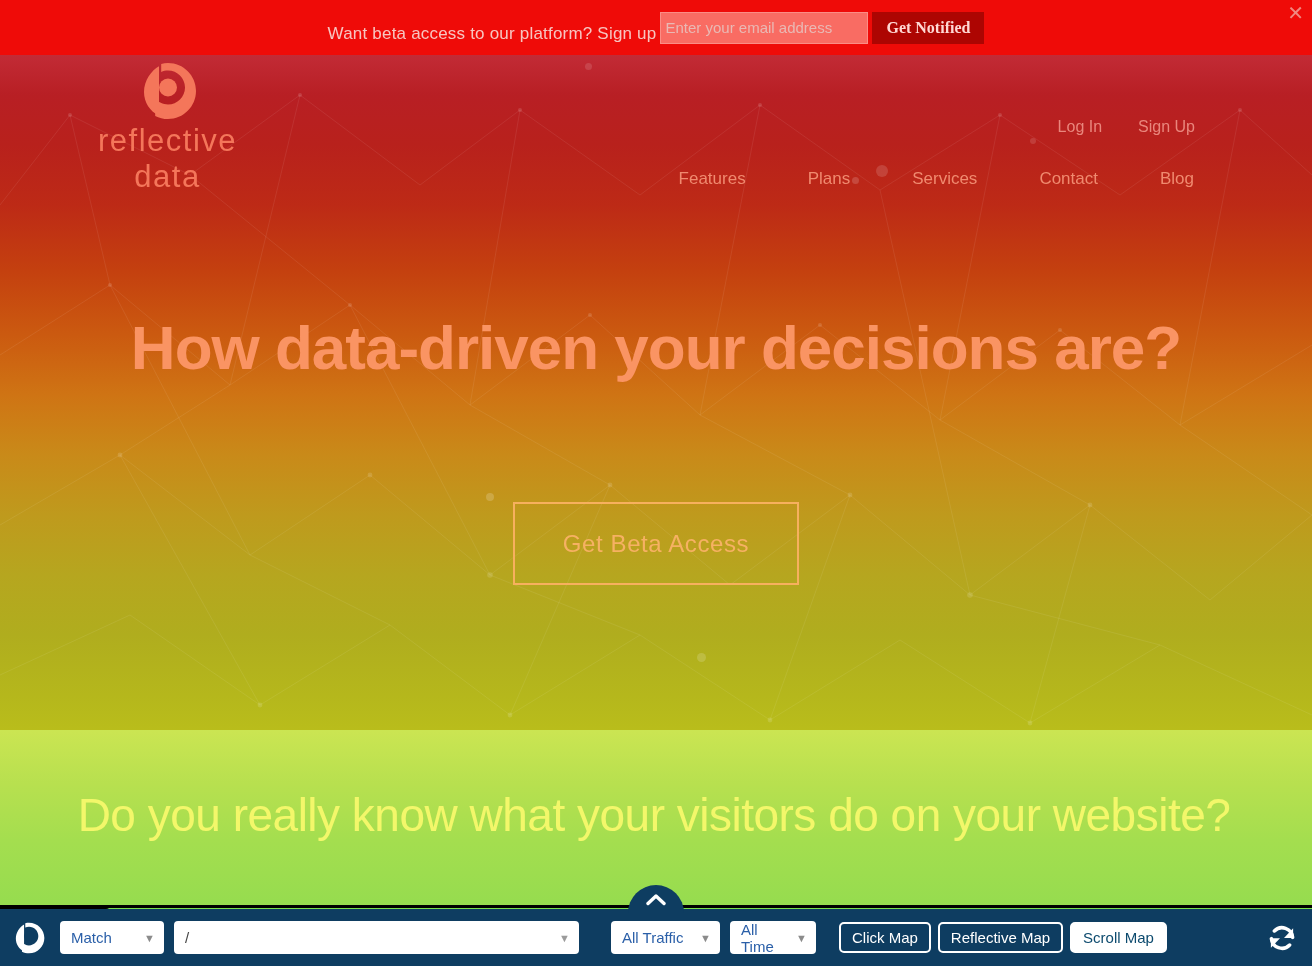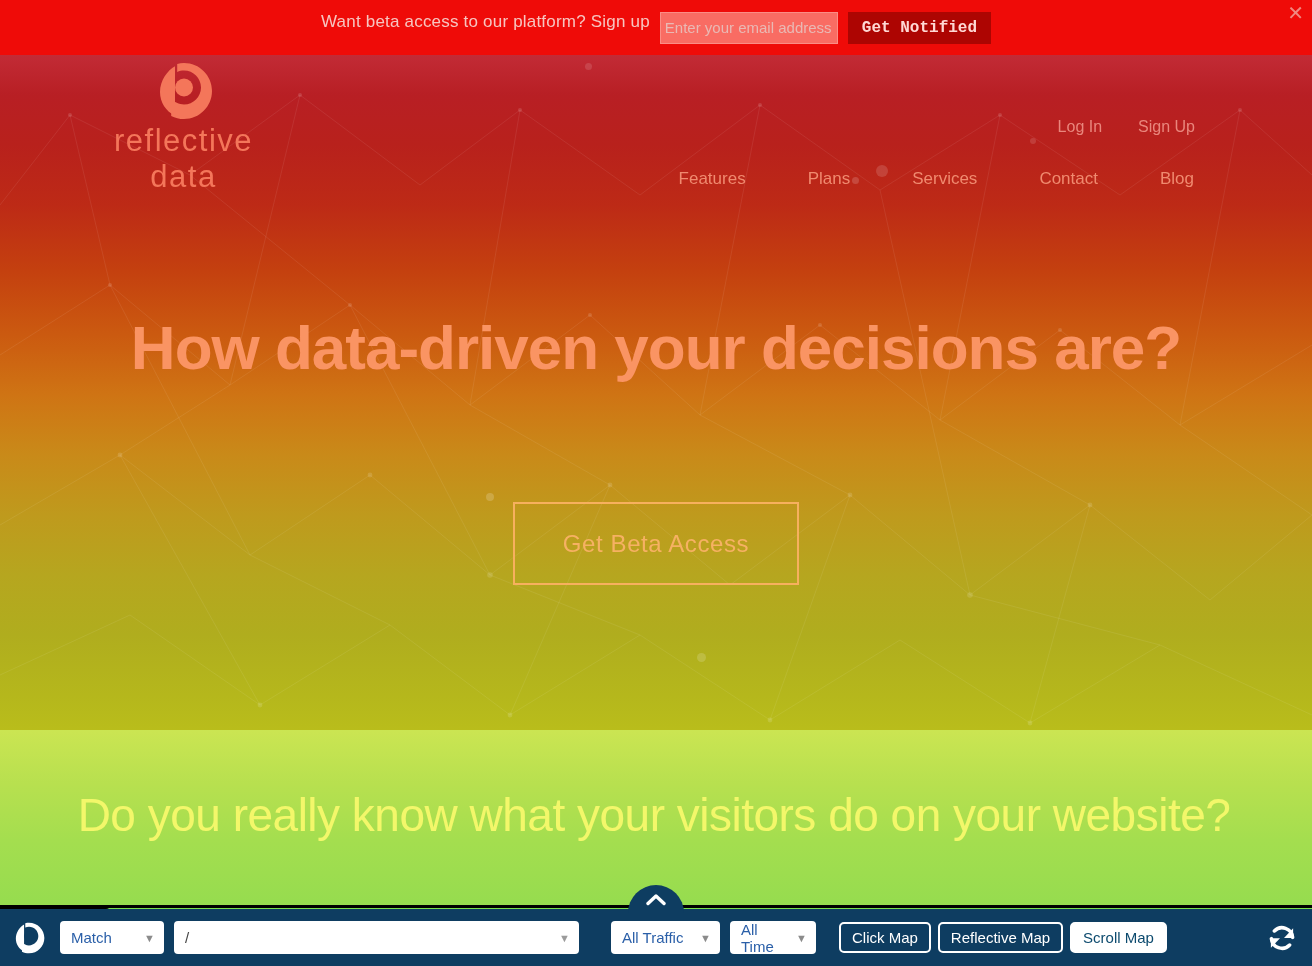--- a/index.html
+++ b/index.html
@@ -18,40 +18,40 @@
   }
 
   
   .beta-banner {
     position: absolute; left: 0; top: 0;
     width: 1312px; height: 55px;
     background: #ef0b08;
     display: flex; align-items: center; justify-content: center;
     z-index: 40;
   }
-  .beta-inner { display: flex; align-items: flex-start; gap: 10px; }
+  .beta-inner { display: flex; align-items: flex-end; gap: 4px; }
   .beta-text {
     font-size: 17px; color: #f7c5c0; font-weight: 400;
     letter-spacing: .2px; white-space: nowrap;
   }
   .beta-email {
-    width: 178px; height: 32px;
+    width: 208px; height: 32px;
     background: #f96c63;
     border: 1px solid #fb8d85;
     color: #404040;
     font-size: 15px; font-family: "Liberation Sans", sans-serif;
     padding: 0 4px;
     outline: none;
   }
   .beta-email::placeholder { color: #e9b9b4; }
   .beta-btn {
     height: 32px; padding: 0 14px;
     background: #ad0502; border: none;
     color: #ffd8d4; font-size: 16px; font-weight: 700;
-    font-family: Liberation Mono, monospace;
+    font-family: Liberation Serif, serif;
     cursor: pointer; white-space: nowrap;
   }
   .beta-close {
     position: absolute; right: 8px; top: 3px;
     font-size: 20px; color: #f08880; cursor: pointer;
     line-height: 1; user-select: none;
   }
 
   
   .page {
@@ -77,21 +77,21 @@
         #bf9a1d 460px,
         #b6a61f 520px,
         #b0ad1e 580px,
         #b5b71c 640px,
         #b9bd1b 675px);
     overflow: hidden;
   }
   .constellation { position: absolute; inset: 0; opacity: .45; }
 
   .logo-wrap {
-    position: absolute; left: 96px; top: 5px;
+    position: absolute; left: 80px; top: 5px;
     width: 175px; height: 100px;
   }
   .logo-mark { display: block; margin: 0 auto; }
   .logo-word {
     display: block; text-align: center;
     margin-top: 1px;
     font-size: 31px; letter-spacing: 1.5px;
     color: #f4765a;
     font-family: "Liberation Sans", sans-serif;
     font-weight: 400;

